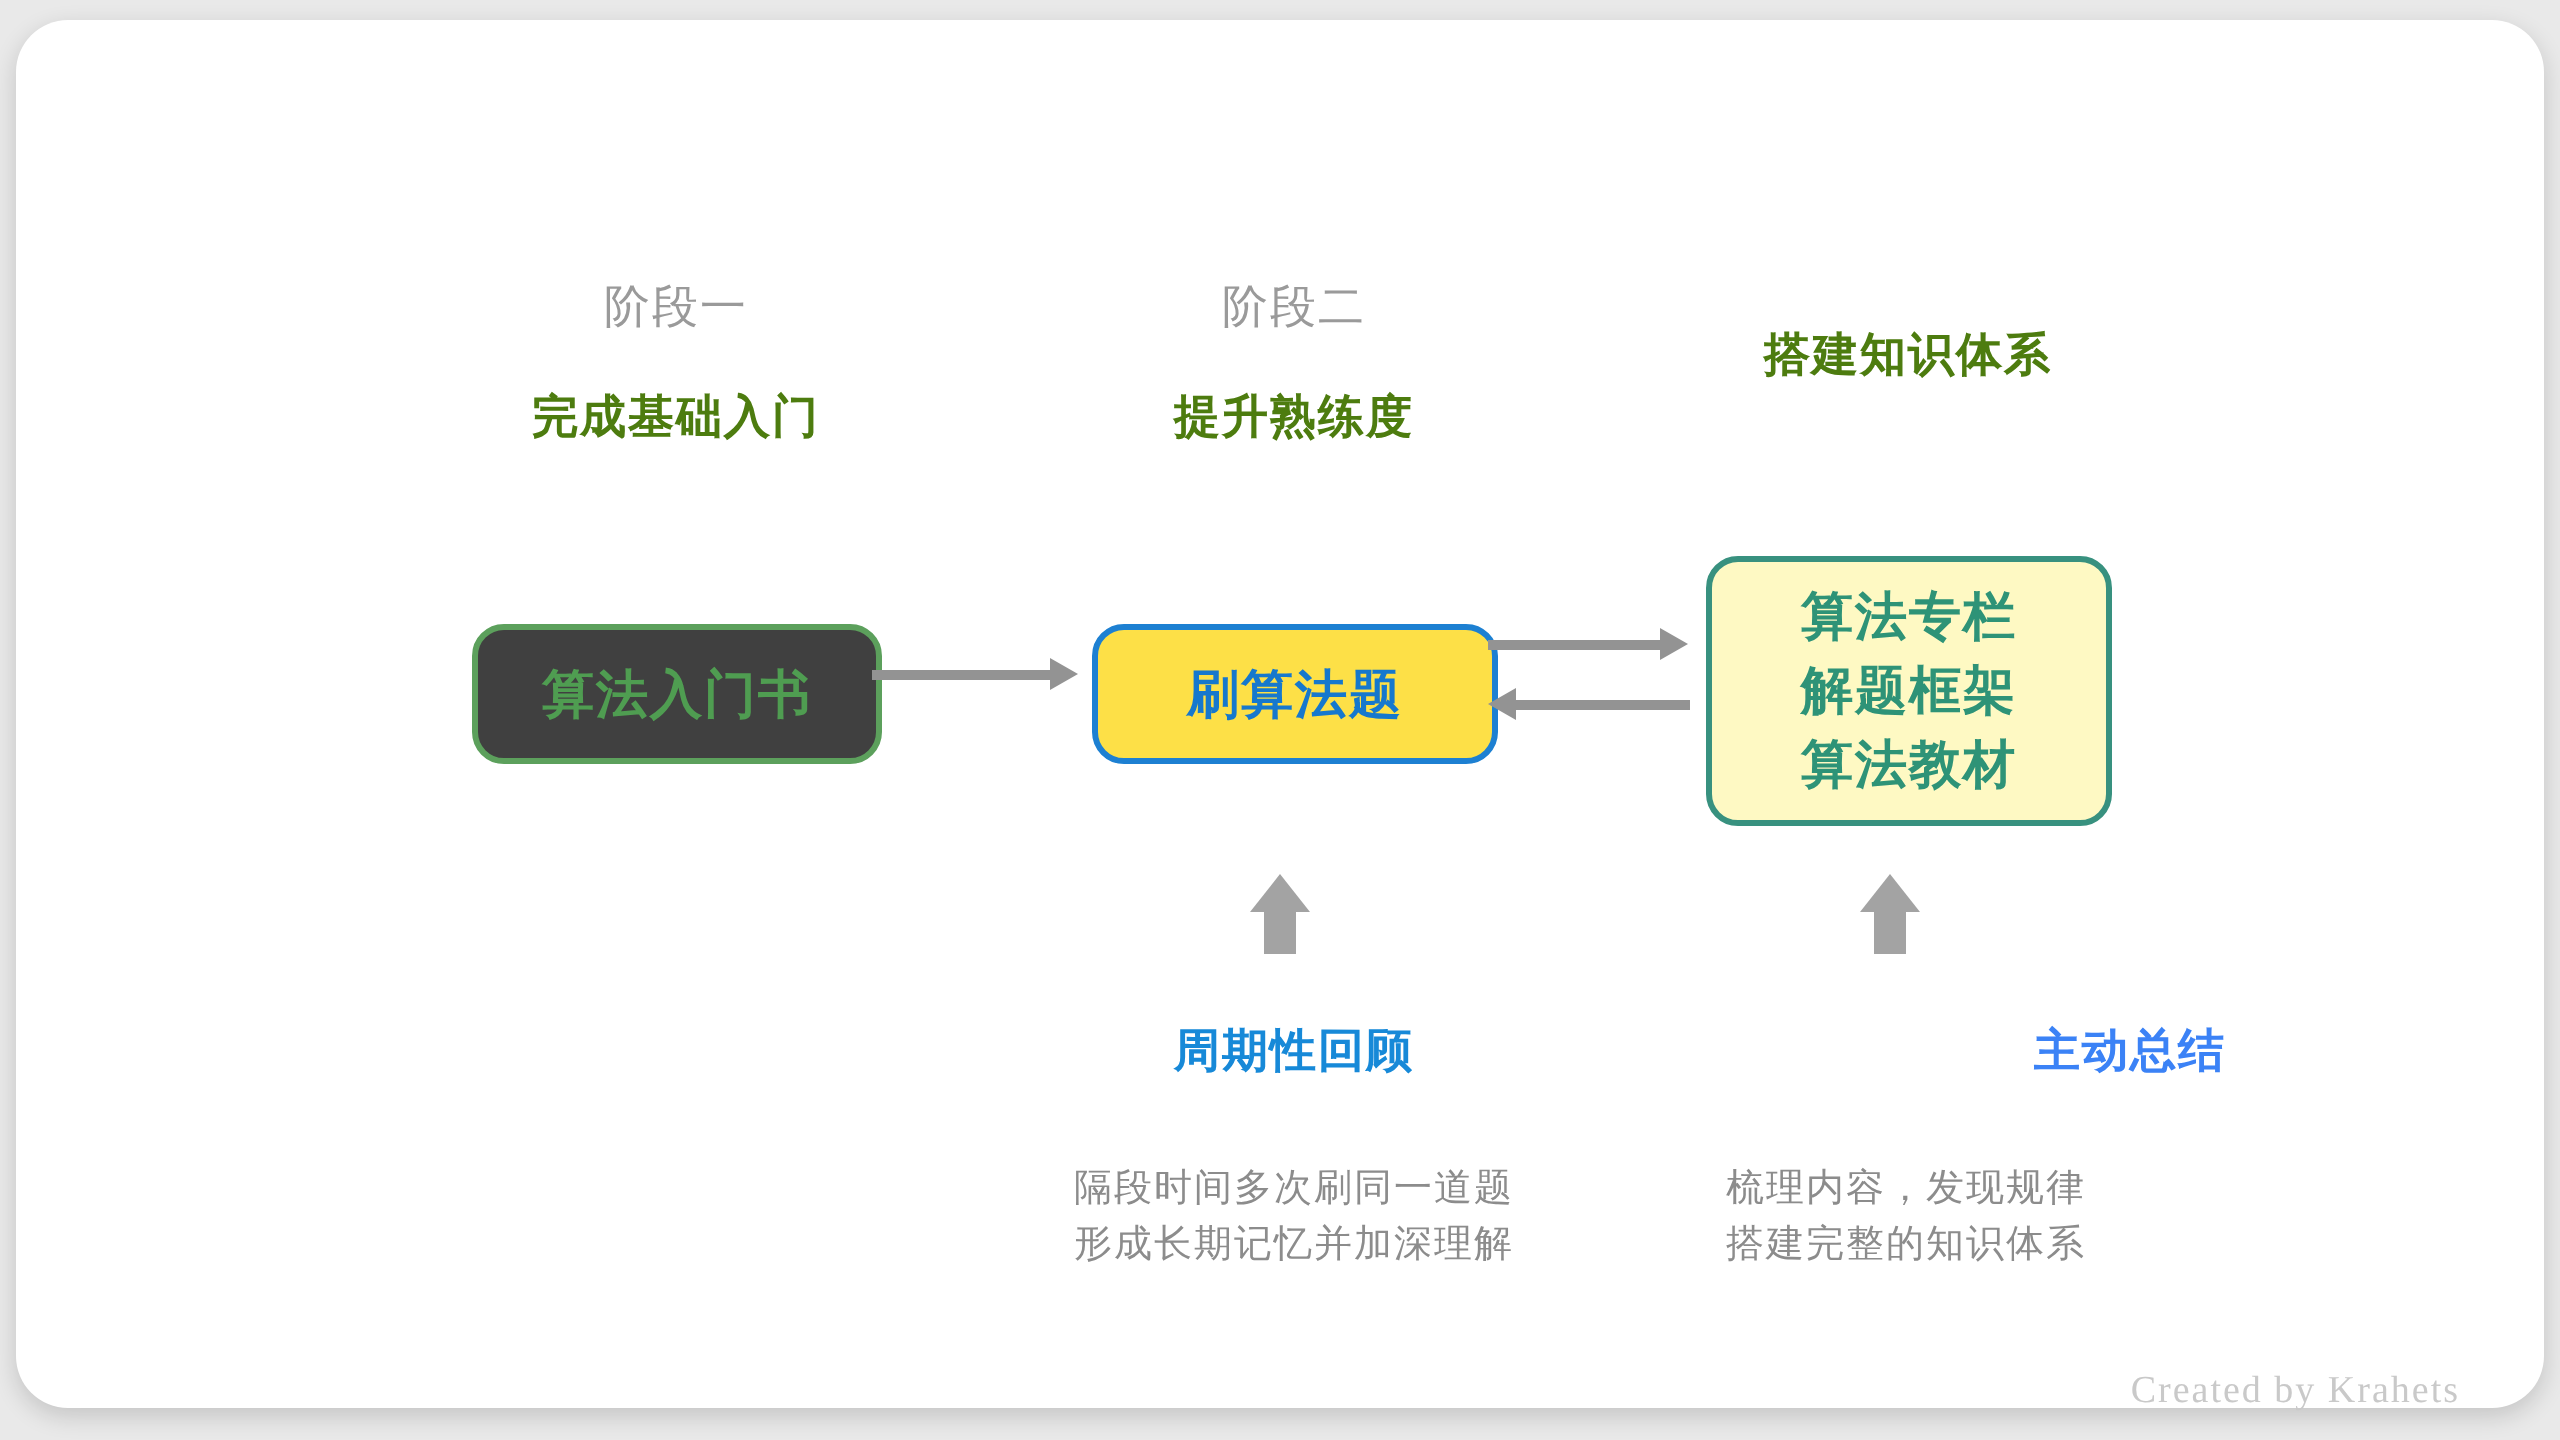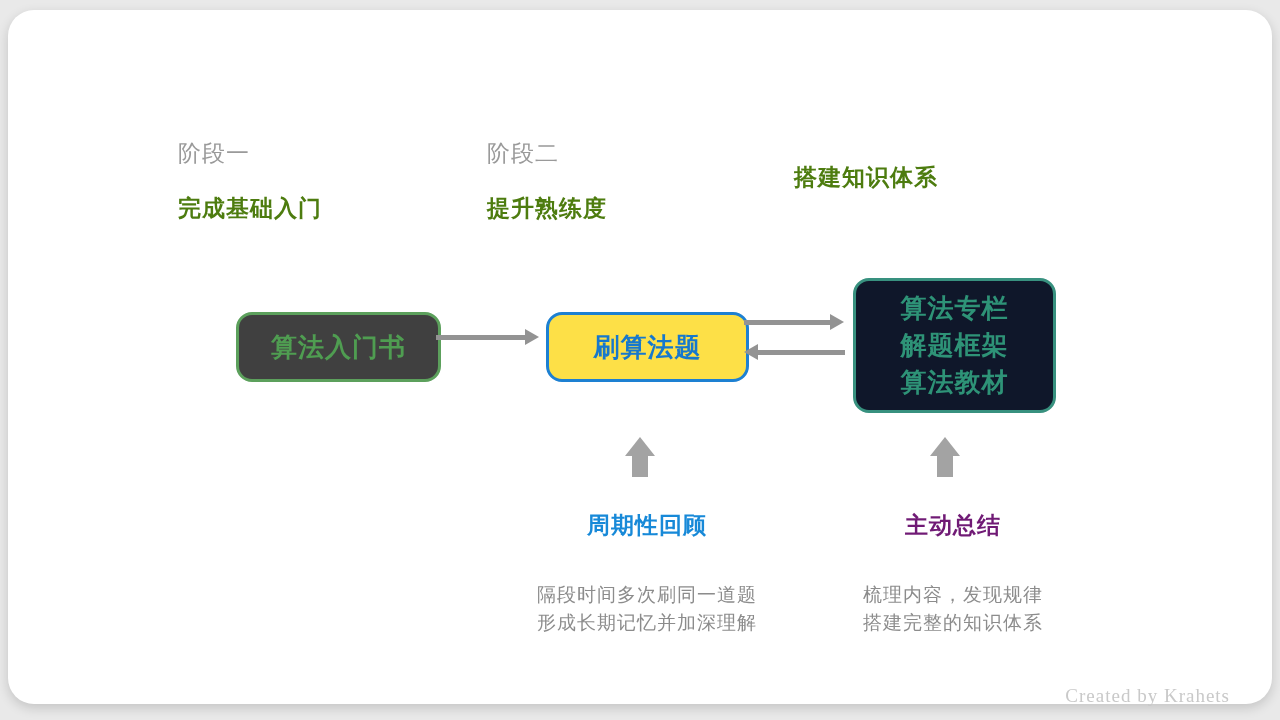--- a/index.html
+++ b/index.html
@@ -7,50 +7,50 @@
     width:1280px;height:720px;position:relative;overflow:hidden;
     background:#e9e9e9;
     font-family:"Liberation Sans","DejaVu Sans",sans-serif;
   }
   .card{
     position:absolute;left:8px;top:10px;width:1264px;height:694px;
     background:#ffffff;border-radius:26px;
     box-shadow:0 4px 12px rgba(0,0,0,0.16);
   }
   
-  .stage-col{position:absolute;width:320px;top:128px;}
+  .stage-col{position:absolute;width:320px;text-align:center;top:128px;}
   .stage-col .stage-label{font-size:23px;color:#9a9a9a;font-weight:400;letter-spacing:1px;}
   .stage-col .stage-subtitle{font-size:23px;color:#4d7c0f;font-weight:700;margin-top:24px;letter-spacing:1px;}
   .col1{left:170px;} .col2{left:479px;} .col3{left:786px;}
 
   
   .node{
     position:absolute;border-radius:16px;border:3px solid;
     display:flex;flex-direction:column;align-items:center;justify-content:center;
     font-weight:700;font-size:26px;letter-spacing:1px;
   }
   .node-green{left:228px;top:302px;width:199px;height:64px;border-color:#5ca05c;background:#404040;color:#4f9d51;}
   .node-blue{left:538px;top:302px;width:197px;height:64px;border-color:#1d80d2;background:#fde047;color:#1678cd;}
-  .node-teal{left:845px;top:268px;width:197px;height:129px;border-color:#38917f;background:#0f172a;color:#2e9377;}
+  .node-teal{left:845px;top:268px;width:197px;height:129px;border-color:#38917f;background:#fef9c3;color:#2e9377;}
   .node-teal .node-line{line-height:37px;}
 
   
   .hline{position:absolute;height:5px;background:#939393;}
   .head-right{position:absolute;width:0;height:0;border-top:8px solid transparent;border-bottom:8px solid transparent;border-left:14px solid #939393;}
   .head-left{position:absolute;width:0;height:0;border-top:8px solid transparent;border-bottom:8px solid transparent;border-right:14px solid #939393;}
 
   
   .up-tri{position:absolute;width:0;height:0;border-left:15px solid transparent;border-right:15px solid transparent;border-bottom:19px solid #a3a3a3;}
   .up-stem{position:absolute;width:16px;height:22px;background:#a3a3a3;}
 
   
   .anno{position:absolute;width:320px;text-align:center;}
   .anno-title{font-size:23px;font-weight:700;letter-spacing:1px;}
   .anno-title.blue{color:#1789d8;}
-  .anno-title.teal{color:#701a75;}
+  .anno-title.teal{color:#3b82f6;text-align:right;}
   .anno-desc{margin-top:40px;font-size:19px;line-height:28px;color:#8c8c8c;letter-spacing:1px;}
 
   .credit{
     position:absolute;right:42px;top:675px;
     font-family:Liberation Serif, serif;
     font-size:19px;color:#c9c9c9;letter-spacing:1px;
   }
 </style>
 </head>
 <body>

